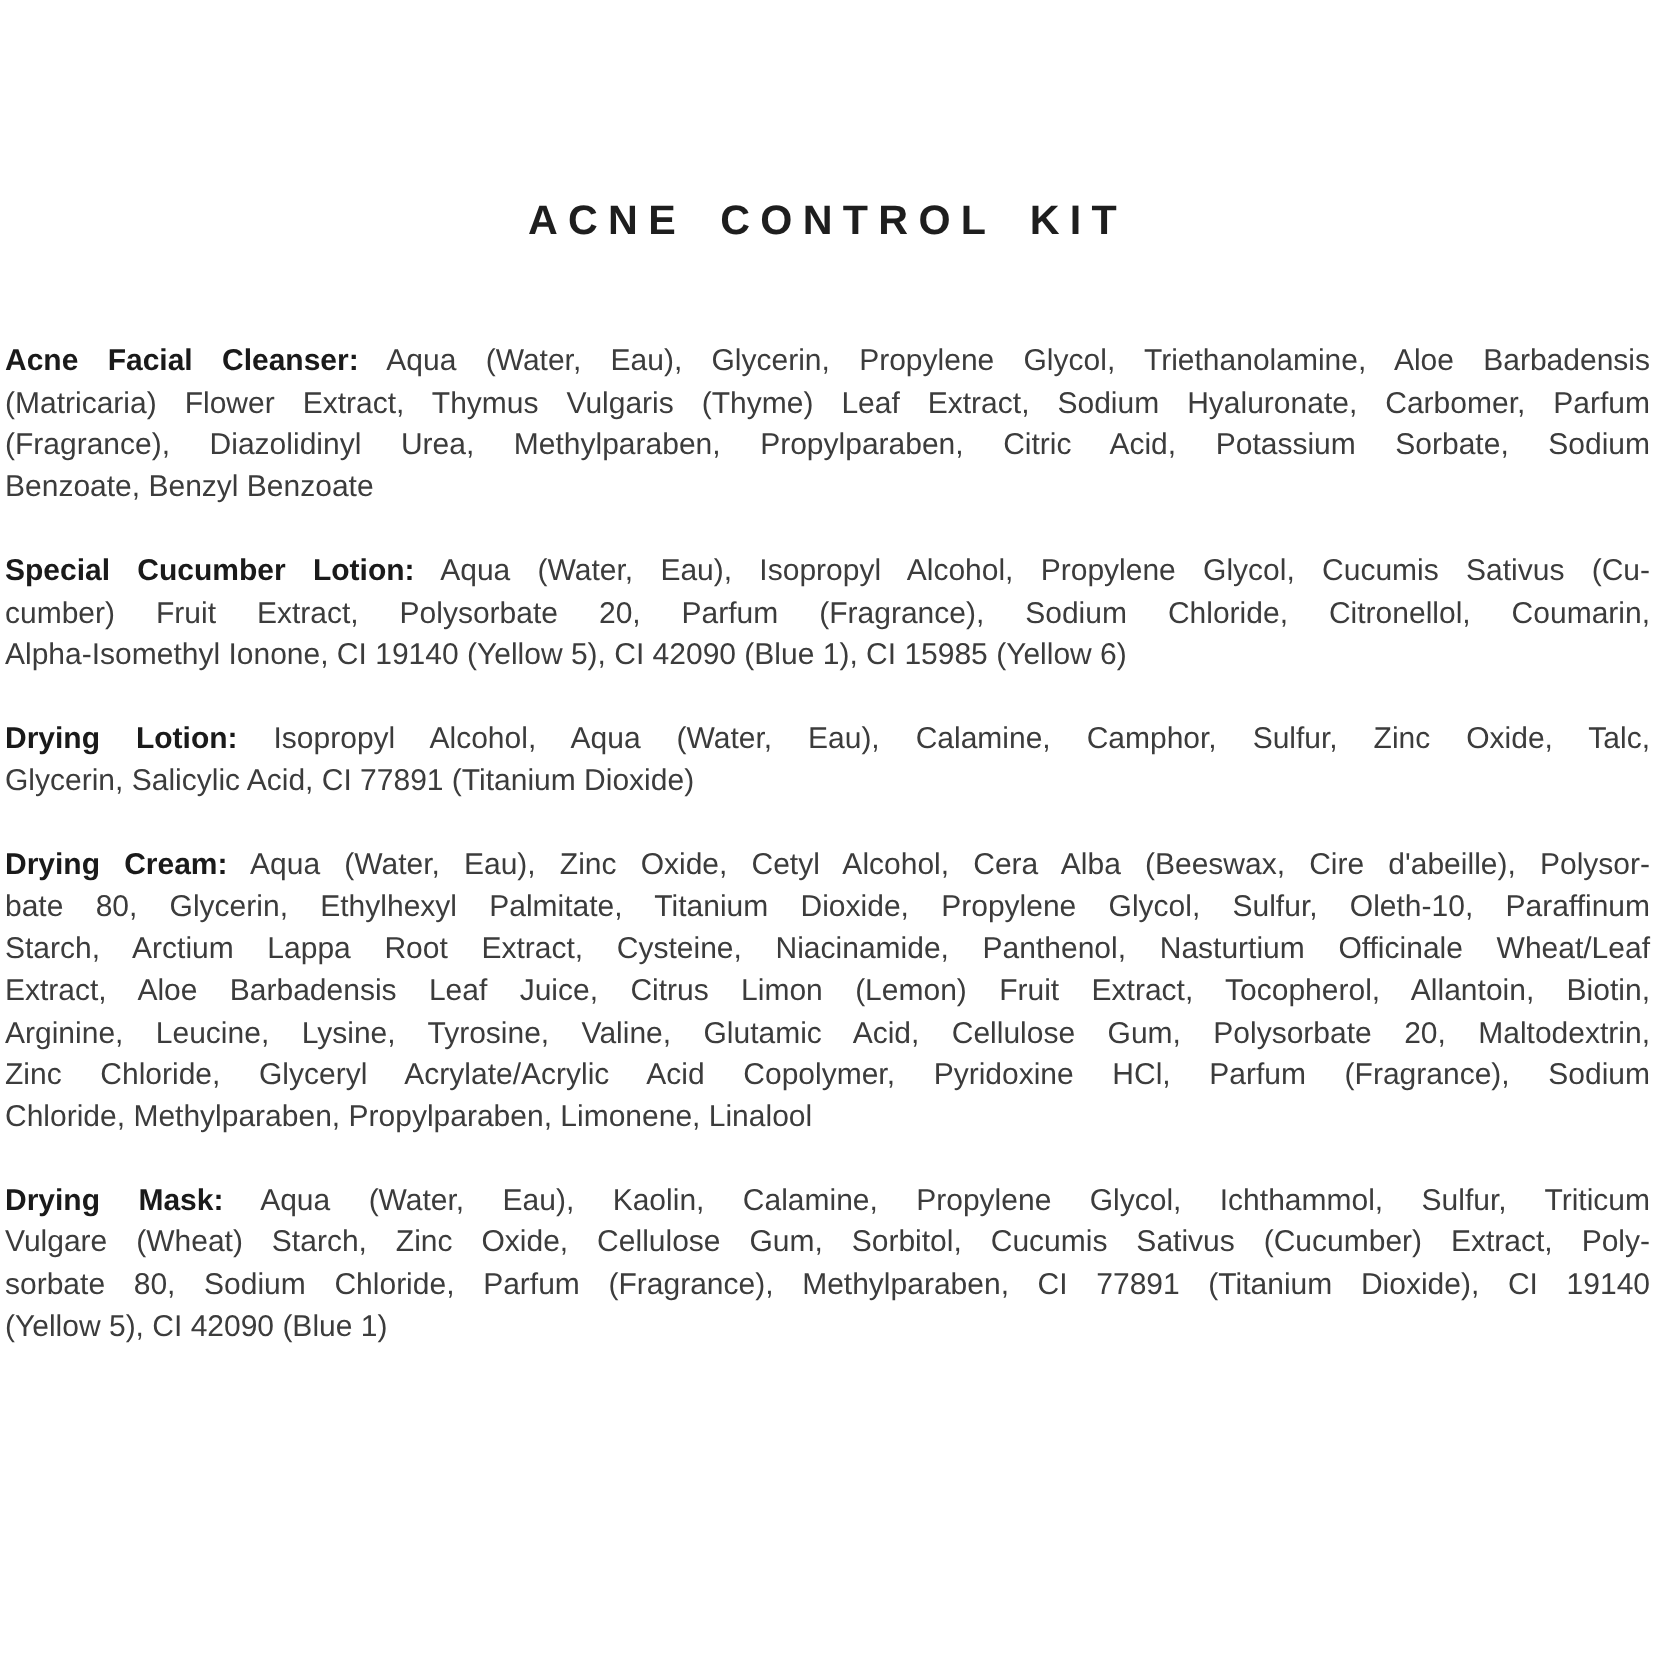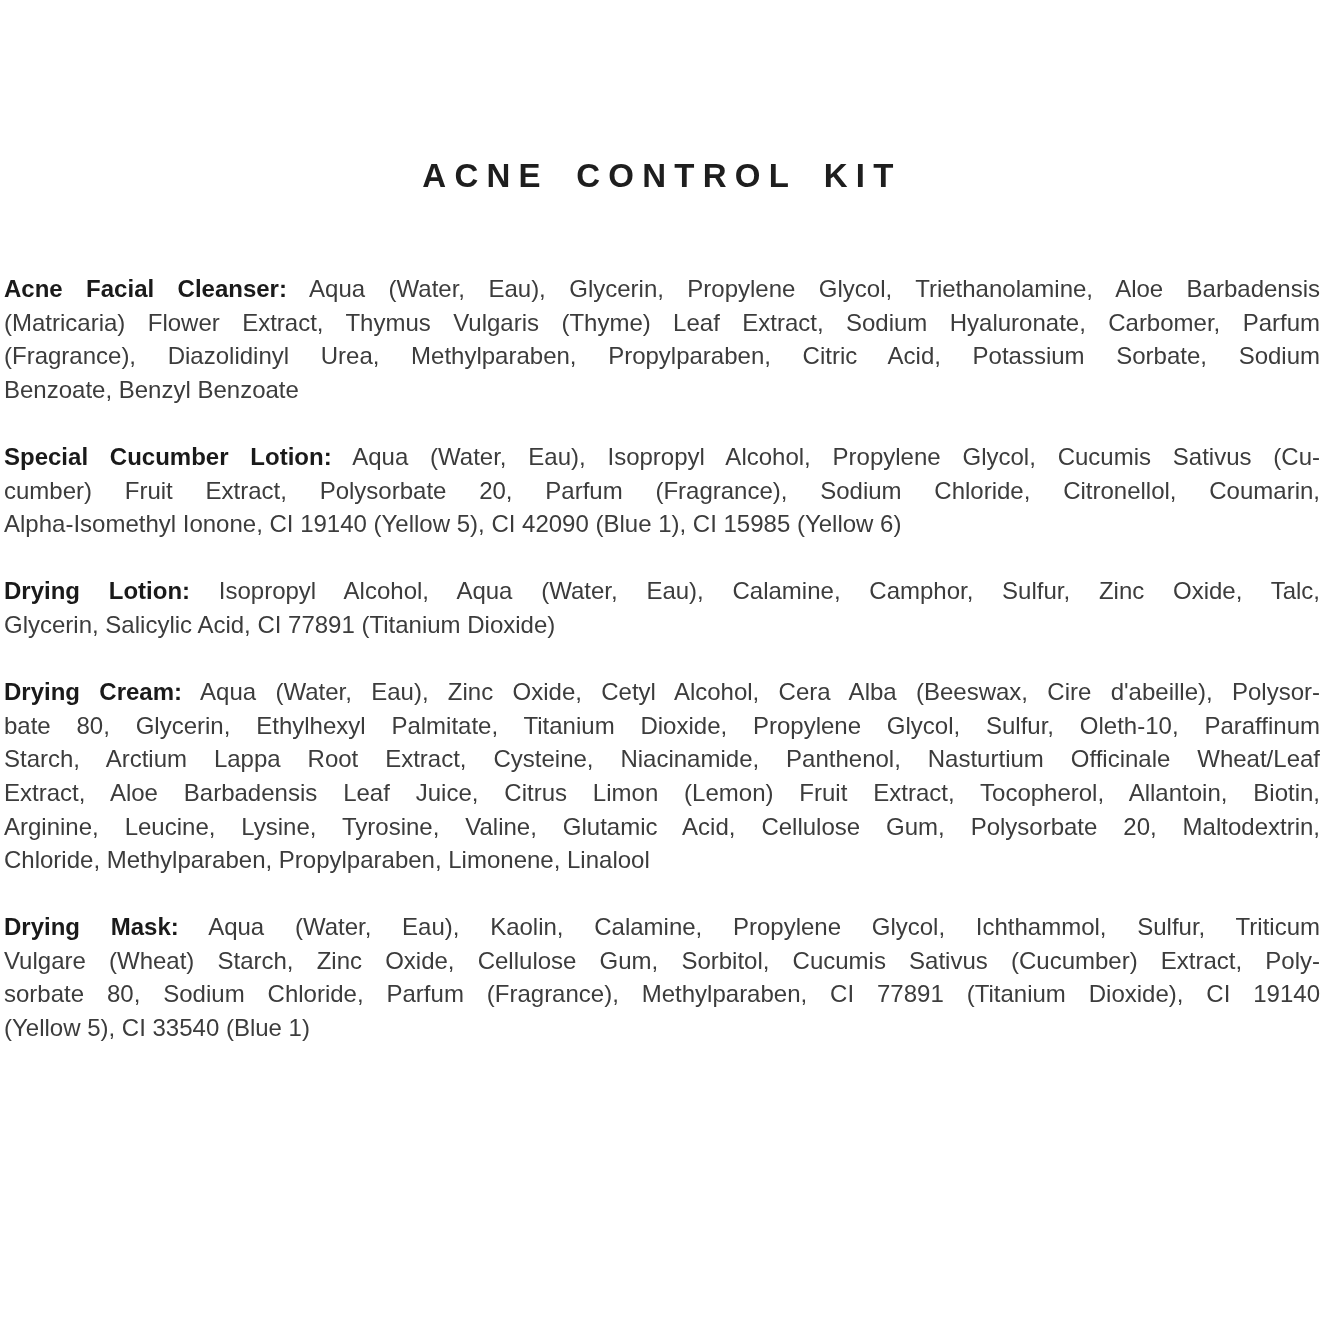--- a/index.html
+++ b/index.html
@@ -72,24 +72,25 @@
     <div class="line">Glycerin, Salicylic Acid, CI 77891 (Titanium Dioxide)</div>
   </section>
 
   <section class="para">
     <div class="line just"><span class="lbl">Drying Cream:</span>
 <span>Aqua (Water, Eau), Zinc Oxide, Cetyl Alcohol, Cera Alba (Beeswax, Cire d'abeille), Polysor-</span></div>
     <div class="line just">bate 80, Glycerin, Ethylhexyl Palmitate, Titanium Dioxide, Propylene Glycol, Sulfur, Oleth-10, Paraffinum</div>
     <div class="line just">Starch, Arctium Lappa Root Extract, Cysteine, Niacinamide, Panthenol, Nasturtium Officinale Wheat/Leaf</div>
     <div class="line just">Extract, Aloe Barbadensis Leaf Juice, Citrus Limon (Lemon) Fruit Extract, Tocopherol, Allantoin, Biotin,</div>
     <div class="line just">Arginine, Leucine, Lysine, Tyrosine, Valine, Glutamic Acid, Cellulose Gum, Polysorbate 20, Maltodextrin,</div>
+    <div class="line just">Zinc Chloride, Glyceryl Acrylate/Acrylic Acid Copolymer, Pyridoxine HCl, Parfum (Fragrance), Sodium</div>
     <div class="line">Chloride, Methylparaben, Propylparaben, Limonene, Linalool</div>
   </section>
 
   <section class="para">
     <div class="line just"><span class="lbl">Drying Mask:</span>
 <span>Aqua (Water, Eau), Kaolin, Calamine, Propylene Glycol, Ichthammol, Sulfur, Triticum</span></div>
     <div class="line just">Vulgare (Wheat) Starch, Zinc Oxide, Cellulose Gum, Sorbitol, Cucumis Sativus (Cucumber) Extract, Poly-</div>
     <div class="line just">sorbate 80, Sodium Chloride, Parfum (Fragrance), Methylparaben, CI 77891 (Titanium Dioxide), CI 19140</div>
-    <div class="line">(Yellow 5), CI 33540 (Blue 1)</div>
+    <div class="line">(Yellow 5), CI 42090 (Blue 1)</div>
   </section>
 
 </div>
 
 </body></html>

